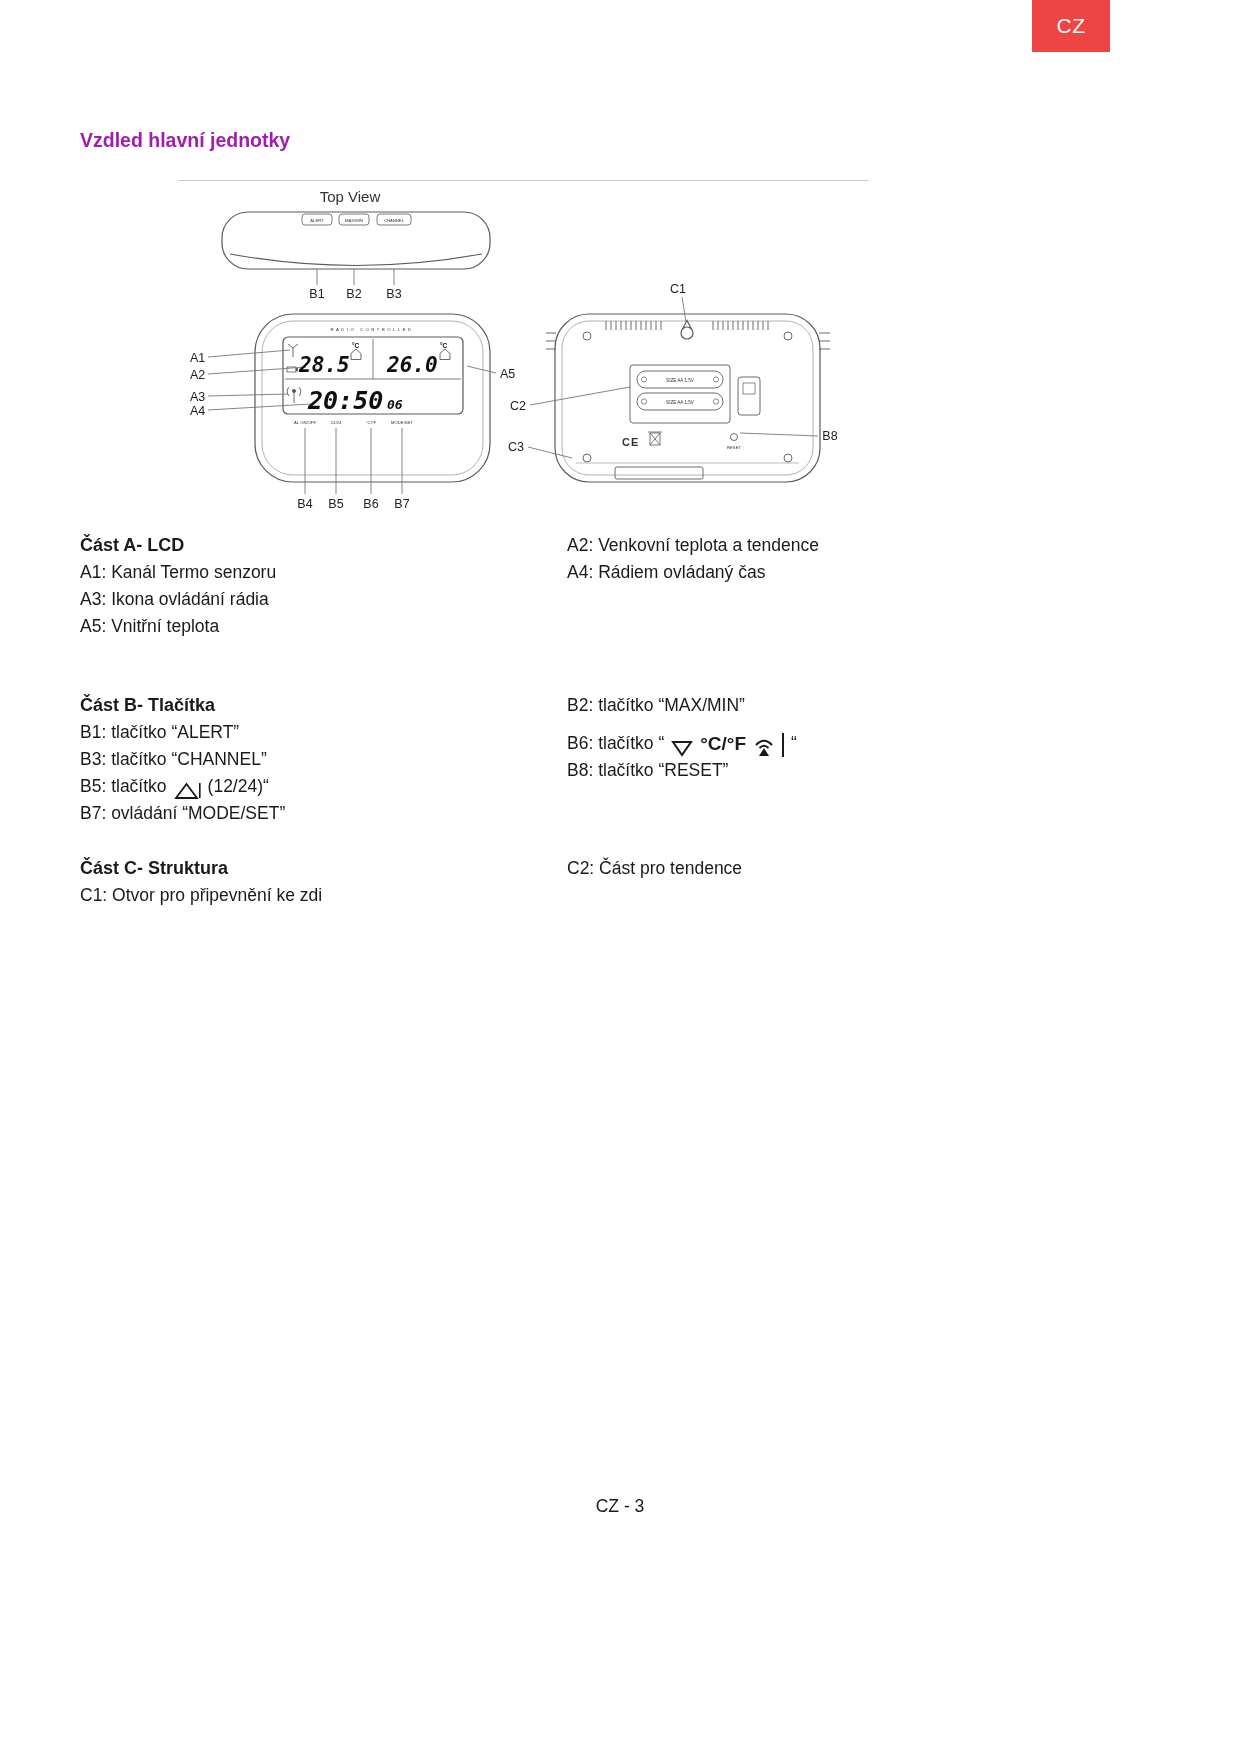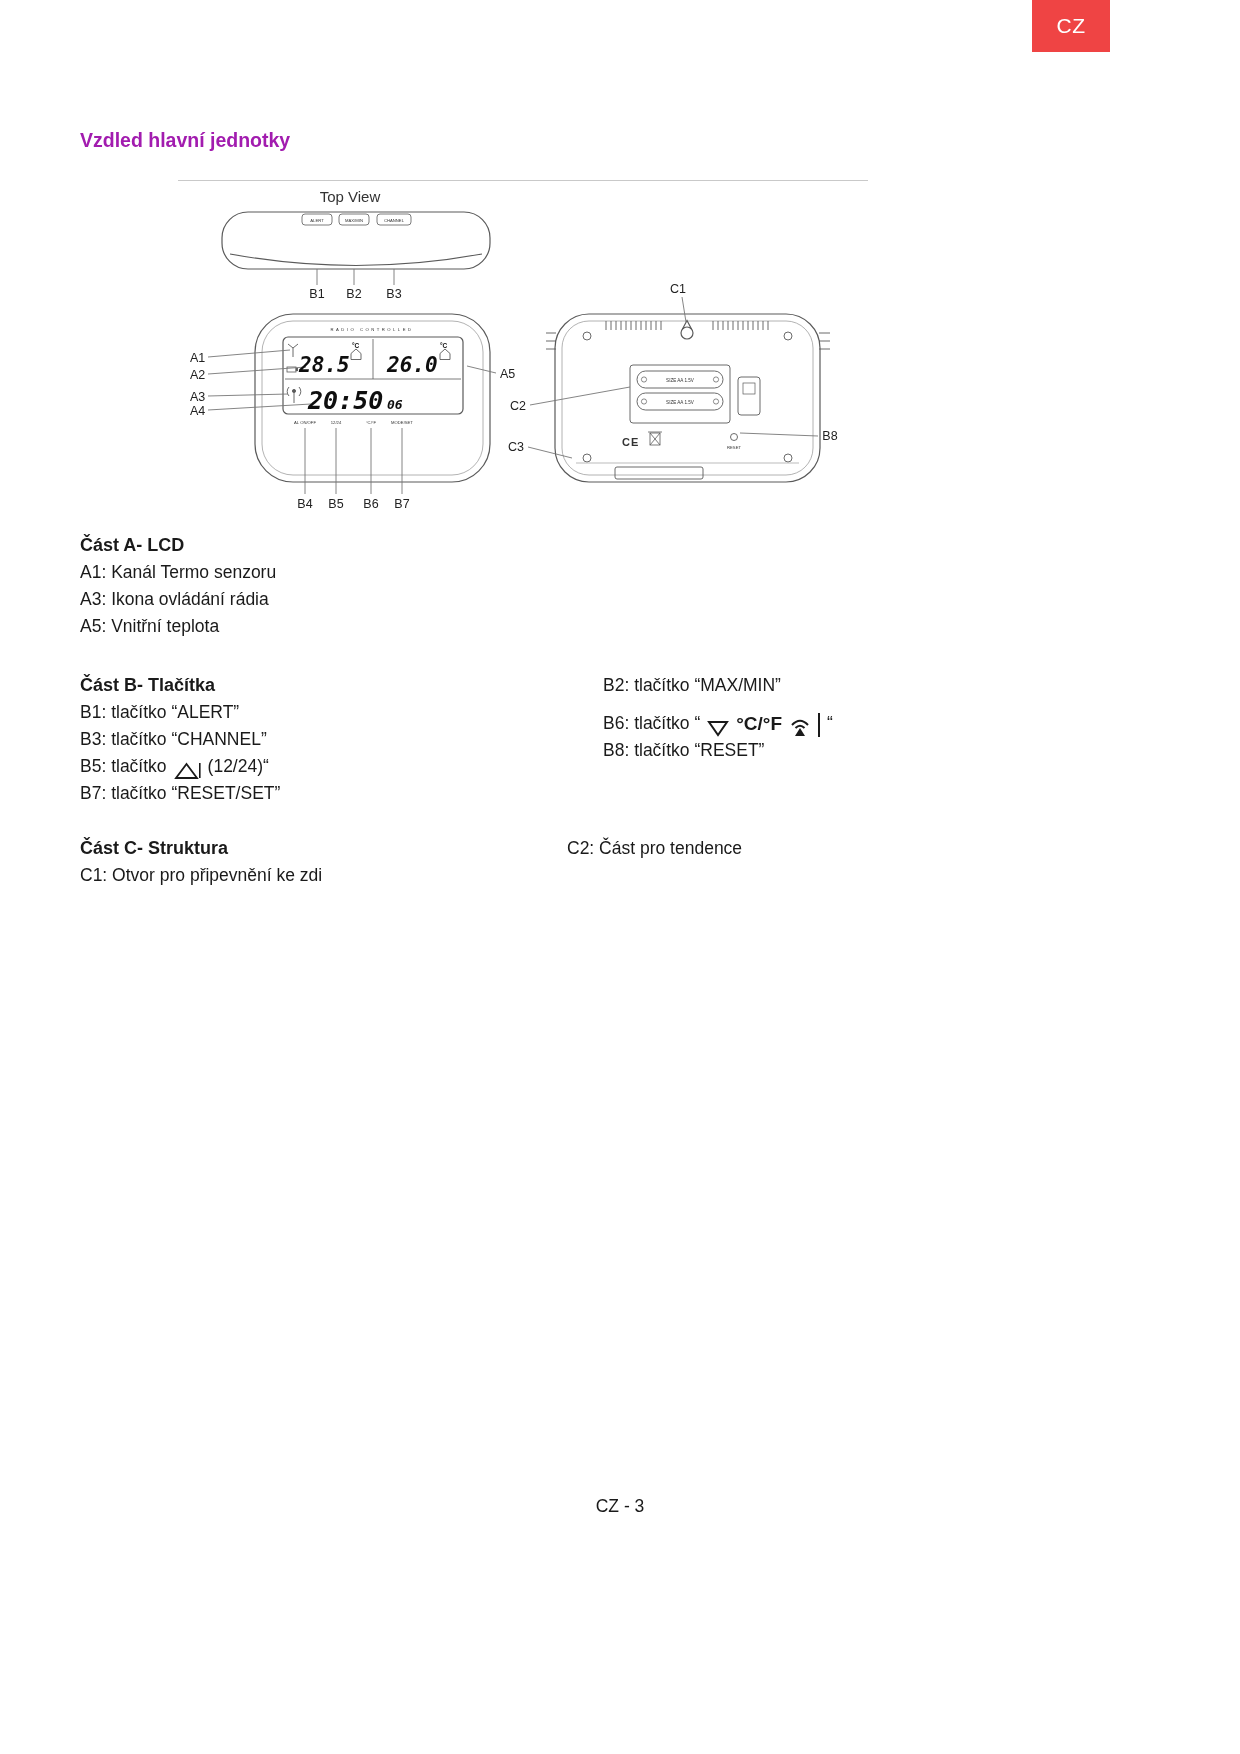--- a/index.html
+++ b/index.html
@@ -3,21 +3,21 @@
 <meta charset="utf-8">
 <style>
   html,body{margin:0;padding:0;}
   body{width:1240px;height:1754px;position:relative;background:#ffffff;font-family:"Liberation Sans",sans-serif;color:#1a1a1a;overflow:hidden;}
   .cz-badge{position:absolute;left:1032px;top:0;width:78px;height:52px;background:#ef4444;color:#fff;display:flex;align-items:center;justify-content:center;font-size:21px;letter-spacing:.5px;}
   .page-title{position:absolute;left:80px;top:129px;margin:0;font-size:19.5px;font-weight:bold;color:#a21caf;}
   .figure-wrap{position:absolute;left:178px;top:180px;width:690px;border-top:1px solid #c9c9c9;}
   .figure-wrap svg{display:block;}
   .sections{position:absolute;left:80px;top:532px;width:1090px;}
   .section{display:grid;grid-template-columns:487px auto;}
-  .sec-b{margin-top:32px;gap:36px;}
+  .sec-b{margin-top:52px;}
   .sec-c{margin-top:28px;}
   .sections p,.sections h3{margin:0;font-size:17.5px;line-height:27px;font-weight:normal;}
   .sections h3{font-weight:bold;font-size:18px;}
   .iconline{display:flex;align-items:flex-end;gap:7px;}
   .iconline .txt{white-space:pre;}
   .tall{height:38px;}
   .cf{font-weight:bold;font-size:19px;}
   .vbar{display:inline-block;width:2px;height:24px;background:#1a1a1a;}
   .page-footer{position:absolute;left:0;top:1496px;width:100%;text-align:center;font-size:17.5px;margin:0;}
   
@@ -170,36 +170,40 @@
 
 <div class="sections">
 
   <section class="section sec-a">
     <div class="col">
       <h3>Část A- LCD</h3>
       <p>A1: Kanál Termo senzoru</p>
       <p>A3: Ikona ovládání rádia</p>
       <p>A5: Vnitřní teplota</p>
     </div>
+    <div class="col">
+      <p>A2: Venkovní teplota a tendence</p>
+      <p>A4: Rádiem ovládaný čas</p>
+    </div>
   </section>
 
   <section class="section sec-b">
     <div class="col">
       <h3>Část B- Tlačítka</h3>
       <p>B1: tlačítko “ALERT”</p>
       <p>B3: tlačítko “CHANNEL”</p>
       <p class="iconline">
         <span class="txt">B5: tlačítko</span>
         <svg width="27" height="19" viewBox="0 0 27 19">
           <path d="M2,17 L12.5,3 L23,17 Z" fill="none" stroke="#1a1a1a" stroke-width="1.8"></path>
           <line x1="25.8" y1="2" x2="25.8" y2="17" stroke="#1a1a1a" stroke-width="1.6"></line>
         </svg>
         <span class="txt">(12/24)“</span>
       </p>
-      <p>B7: tlačítko “RESET/SET”</p>
+      <p>B7: ovládání “MODE/SET”</p>
     </div>
     <div class="col">
       <p>B2: tlačítko “MAX/MIN”</p>
       <p class="iconline tall">
         <span class="txt">B6: tlačítko “</span>
         <svg width="22" height="17" viewBox="0 0 22 17">
           <path d="M2,2 L20,2 L11,15 Z" fill="none" stroke="#1a1a1a" stroke-width="2"></path>
         </svg>
         <span class="cf">°C/°F</span>
         <svg width="22" height="21" viewBox="0 0 22 21">

